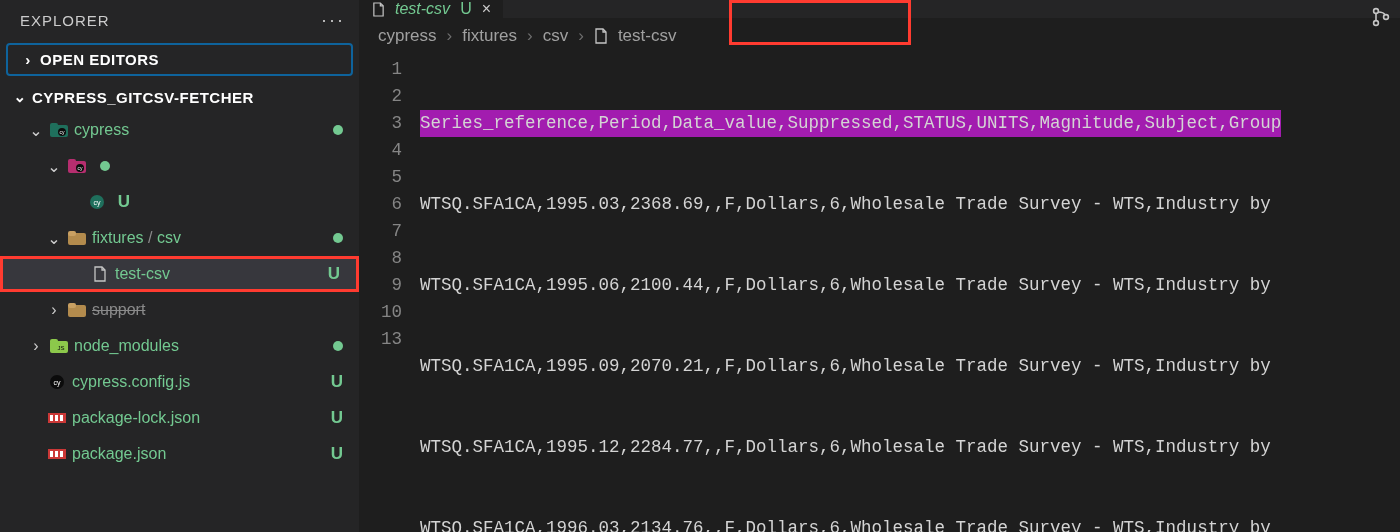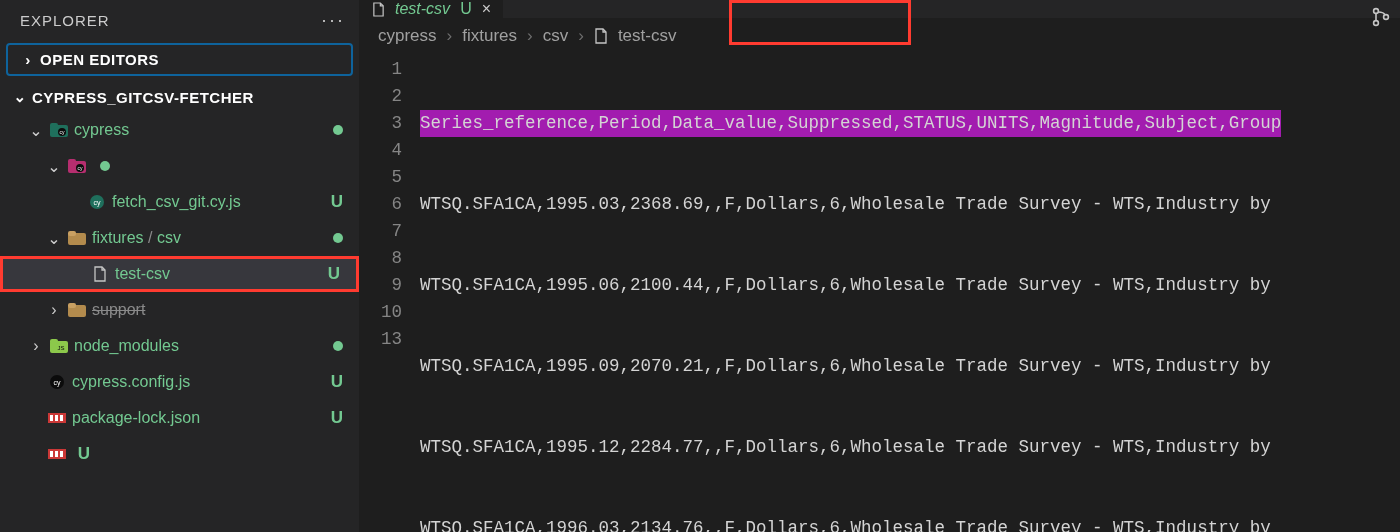--- a/index.html
+++ b/index.html
@@ -191,21 +191,20 @@
       <span class="status"><span class="dot" style="background:#73c991"></span></span>
     </div>
 
     <div class="row indent-4">
       <span class="icon">
         <svg width="16" height="16" viewBox="0 0 16 16">
             <circle cx="8" cy="8" r="7" fill="#1f6f5c"></circle>
             <text x="8" y="11" font-size="7" fill="#fff" text-anchor="middle" font-family="sans-serif">cy</text>
           </svg>
       </span>
-      <span class="label green-txt">fetch_csv_git.cy.js</span>
       <span class="status u-badge">U</span>
     </div>
 
     <div class="row indent-2">
       <span class="chev">⌄</span>
       <span class="icon">
         <svg width="18" height="14" viewBox="0 0 18 14">
             <rect x="0" y="2" width="18" height="12" rx="2" fill="#b38b4d"></rect>
             <rect x="0" y="0" width="8" height="5" rx="2" fill="#c9a062"></rect>
           </svg>
@@ -275,20 +274,21 @@
 
     <div class="row indent-2">
       <span class="icon">
         <svg width="18" height="10" viewBox="0 0 18 10">
             <rect width="18" height="10" fill="#cb3837"></rect>
             <rect x="2" y="2" width="3" height="6" fill="#fff"></rect>
             <rect x="7" y="2" width="3" height="6" fill="#fff"></rect>
             <rect x="12" y="2" width="3" height="6" fill="#fff"></rect>
           </svg>
       </span>
+      <span class="label green-txt">package.json</span>
       <span class="status u-badge">U</span>
     </div>
 
   </div>
 </div>
 
 <div class="editor">
   <div class="tab-bar">
     <div class="tab">
       <span>

